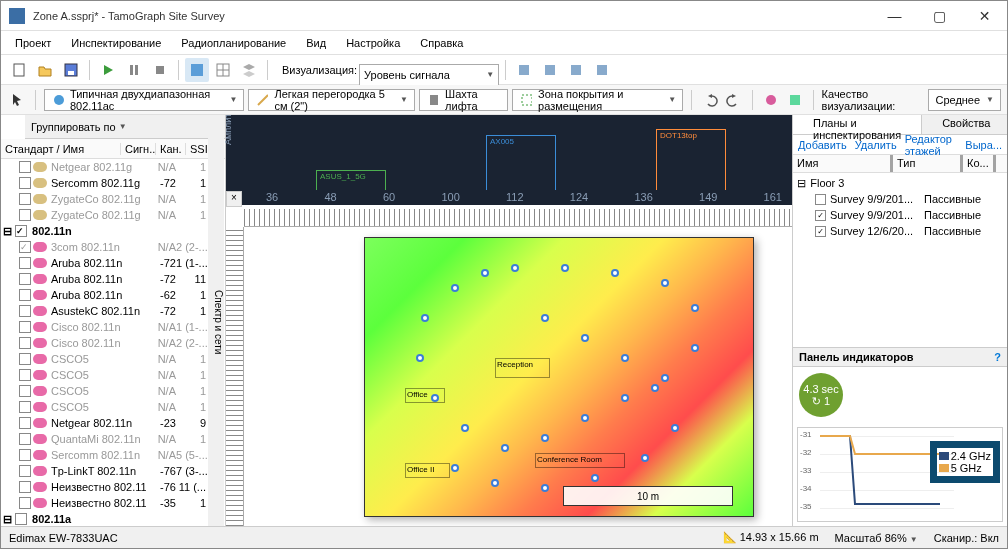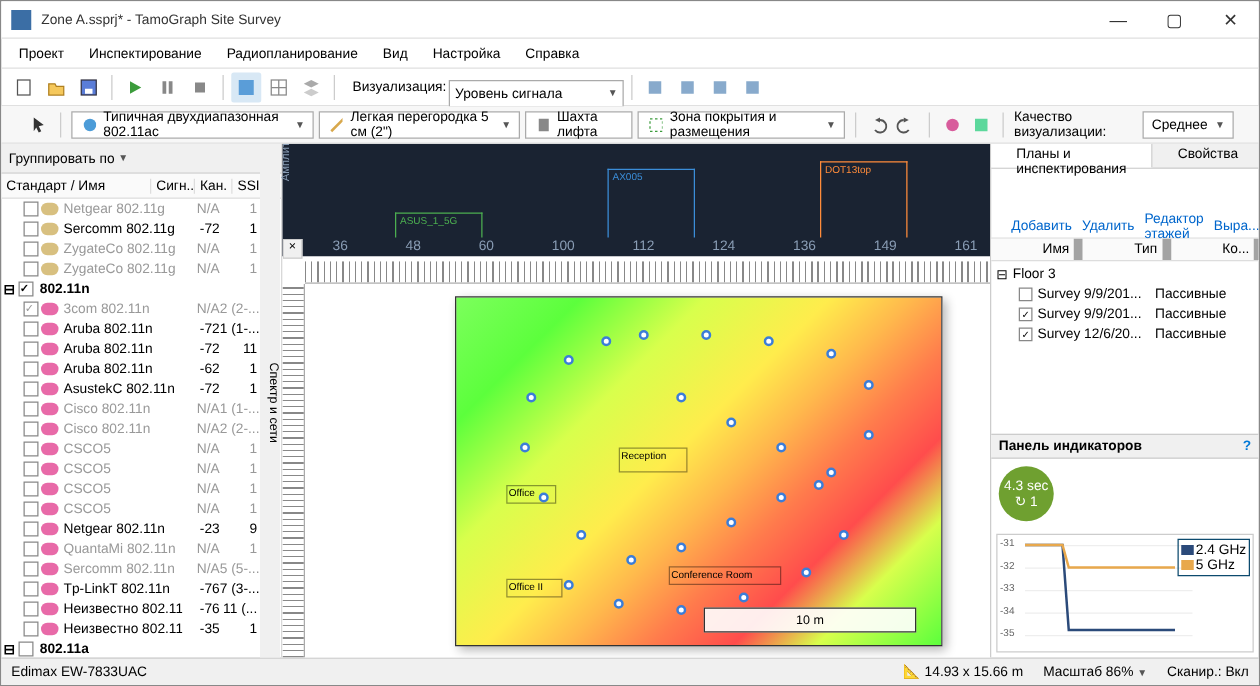--- a/index.html
+++ b/index.html
@@ -9,25 +9,25 @@
 .titlebar .title{flex:1;color:#333;}
 .titlebar .btns{display:flex;}
 .titlebar .btns div{width:45px;height:30px;display:flex;align-items:center;justify-content:center;color:#333;font-size:14px;}
 .menubar{height:24px;display:flex;align-items:center;padding:0 6px;gap:4px;border-bottom:1px solid #e0e0e0;}
 .menubar div{padding:2px 8px;cursor:pointer;}
 .toolbar1{height:30px;display:flex;align-items:center;padding:0 6px;gap:2px;border-bottom:1px solid #e0e0e0;}
 .tb-btn{width:24px;height:24px;display:flex;align-items:center;justify-content:center;border-radius:2px;}
 .tb-sep{width:1px;height:20px;background:#ccc;margin:0 4px;}
 .viz-label{margin-left:8px;}
 .viz-sel{width:140px;height:22px;border:1px solid #aaa;padding:0 4px;background:#fff;display:flex;align-items:center;justify-content:space-between;margin-top:10px;}
-.toolbar2{height:30px;display:flex;align-items:center;padding:0 20px;gap:4px;border-bottom:1px solid #e0e0e0;background:#f7f7f7;}
+.toolbar2{height:30px;display:flex;align-items:center;padding:0 6px;gap:4px;border-bottom:1px solid #e0e0e0;background:#f7f7f7;}
 .tb2-drop{height:22px;border:1px solid #aaa;padding:0 6px;background:#fff;display:flex;align-items:center;gap:6px;}
 .main{flex:1;display:flex;overflow:hidden;}
 .left{width:225px;border-right:1px solid #ccc;display:flex;flex-direction:column;}
-.left-hdr{height:24px;background:#f0f0f0;display:flex;align-items:center;padding:0 6px;border-bottom:1px solid #ccc;}
+.left-hdr{height:24px;background:#f0f0f0;display:flex;align-items:center;padding:0 6px;border-bottom:1px solid #ccc;margin-left:24px;}
 .left-cols{height:20px;display:flex;align-items:center;background:#fafafa;border-bottom:1px solid #ddd;font-size:10px;}
 .left-cols div{padding:0 4px;border-right:1px solid #ddd;overflow:hidden;white-space:nowrap;}
 .left-list{flex:1;overflow-y:auto;overflow-x:hidden;}
 .ap-group{display:flex;align-items:center;height:16px;padding-left:2px;font-weight:bold;}
 .ap-row{display:flex;align-items:center;height:16px;padding-left:18px;font-size:10px;white-space:nowrap;}
 .ap-row.dim{color:#999;}
 .ap-chk{width:12px;height:12px;border:1px solid #888;margin-right:2px;flex-shrink:0;}
 .ap-chk.on::after{content:"✓";font-size:9px;position:relative;top:-2px;}
 .ap-blob{width:14px;height:10px;border-radius:5px;margin-right:4px;flex-shrink:0;}
 .ap-name{width:95px;overflow:hidden;}
@@ -49,35 +49,35 @@
 .fp-room{position:absolute;border:1px solid rgba(0,0,0,0.4);font-size:8px;padding:1px;}
 .fp-path{position:absolute;width:8px;height:8px;background:#fff;border:2px solid #3b7dd8;border-radius:50%;}
 .scalebar{position:absolute;right:20px;bottom:10px;width:170px;height:20px;background:rgba(255,255,255,0.9);border:1px solid #333;display:flex;align-items:center;justify-content:center;font-size:10px;}
 .legend-bar{height:16px;display:flex;margin:2px 18px;}
 .legend-grad{flex:1;background:linear-gradient(90deg,#ff0000 0%,#ff8800 25%,#ffff00 50%,#88ff00 75%,#0088ff 100%);position:relative;}
 .legend-lbl{position:absolute;top:1px;color:#fff;font-size:9px;font-weight:bold;}
 .right{width:215px;border-left:1px solid #ccc;display:flex;flex-direction:column;}
 .tabs{height:20px;display:flex;background:#f0f0f0;border-bottom:1px solid #ccc;font-size:10px;}
 .tabs div{padding:2px 20px;border-right:1px solid #ccc;cursor:pointer;}
 .tabs div.active{background:#fff;}
-.plans-bar{height:20px;display:flex;align-items:center;padding:0 16px;gap:8px;font-size:10px;border-bottom:1px solid #ddd;margin-top:36px;}
+.plans-bar{height:20px;display:flex;align-items:center;padding:0 5px;gap:8px;font-size:10px;border-bottom:1px solid #ddd;}
 .plans-cols{height:18px;display:flex;font-size:10px;background:#fafafa;border-bottom:1px solid #ddd;}
-.plans-cols div{padding:2px 4px;border-right:7px solid #a3a3a3;margin-left:37px;}
+.plans-cols div{padding:2px 4px;border-right:3px solid #a3a3a3;}
 .plans-list{height:80px;padding:2px 4px;font-size:10px;}
 .plan-row{display:flex;align-items:center;height:16px;gap:4px;}
 .plan-row .chk{width:11px;height:11px;border:1px solid #888;display:flex;align-items:center;justify-content:center;font-size:8px;}
 .dash-hdr{height:20px;background:#f0f0f0;display:flex;align-items:center;justify-content:space-between;padding:0 6px;border-top:1px solid #ccc;border-bottom:1px solid #ccc;font-weight:bold;}
 .dash-body{padding:6px;display:flex;gap:6px;}
 .dash-circle{width:44px;height:44px;border-radius:50%;background:#6fa030;color:#fff;display:flex;flex-direction:column;align-items:center;justify-content:center;font-size:9px;}
 .dash-info{flex:1;font-size:10px;}
 .dash-bar{display:inline-block;width:55px;height:12px;background:linear-gradient(90deg,#4caf50 70%,#ddd 70%);border:1px solid #888;font-size:8px;text-align:center;color:#000;}
 .dash-chart{height:95px;border:1px solid #ccc;margin:4px;position:relative;background:#fff;}
 .dash-y{position:absolute;left:2px;font-size:8px;color:#666;}
 .dash-line{position:absolute;height:1px;background:#eee;left:22px;right:48px;}
-.dash-legend{position:absolute;right:2px;top:3px;font-size:8px;border:1px solid #0c4a6e;padding:2px;}
+.dash-legend{position:absolute;right:2px;top:13px;font-size:8px;border:7px solid #0c4a6e;padding:2px;}
 .dash-legend div{display:flex;align-items:center;gap:2px;}
 .dash-sw{width:10px;height:8px;}
 .status{height:22px;background:#f0f0f0;border-top:1px solid #ccc;display:flex;align-items:center;padding:0 8px;font-size:10px;justify-content:space-between;}
 svg.ico{width:16px;height:16px;}
 .arrow-dn{font-size:8px;color:#555;}
 </style>
 </head>
 <body>
 
 <div class="titlebar">

